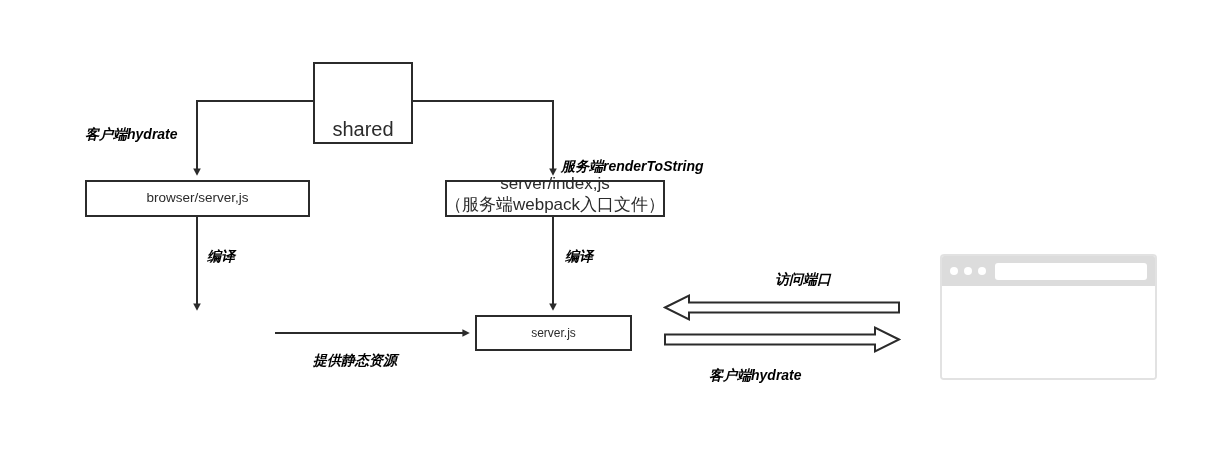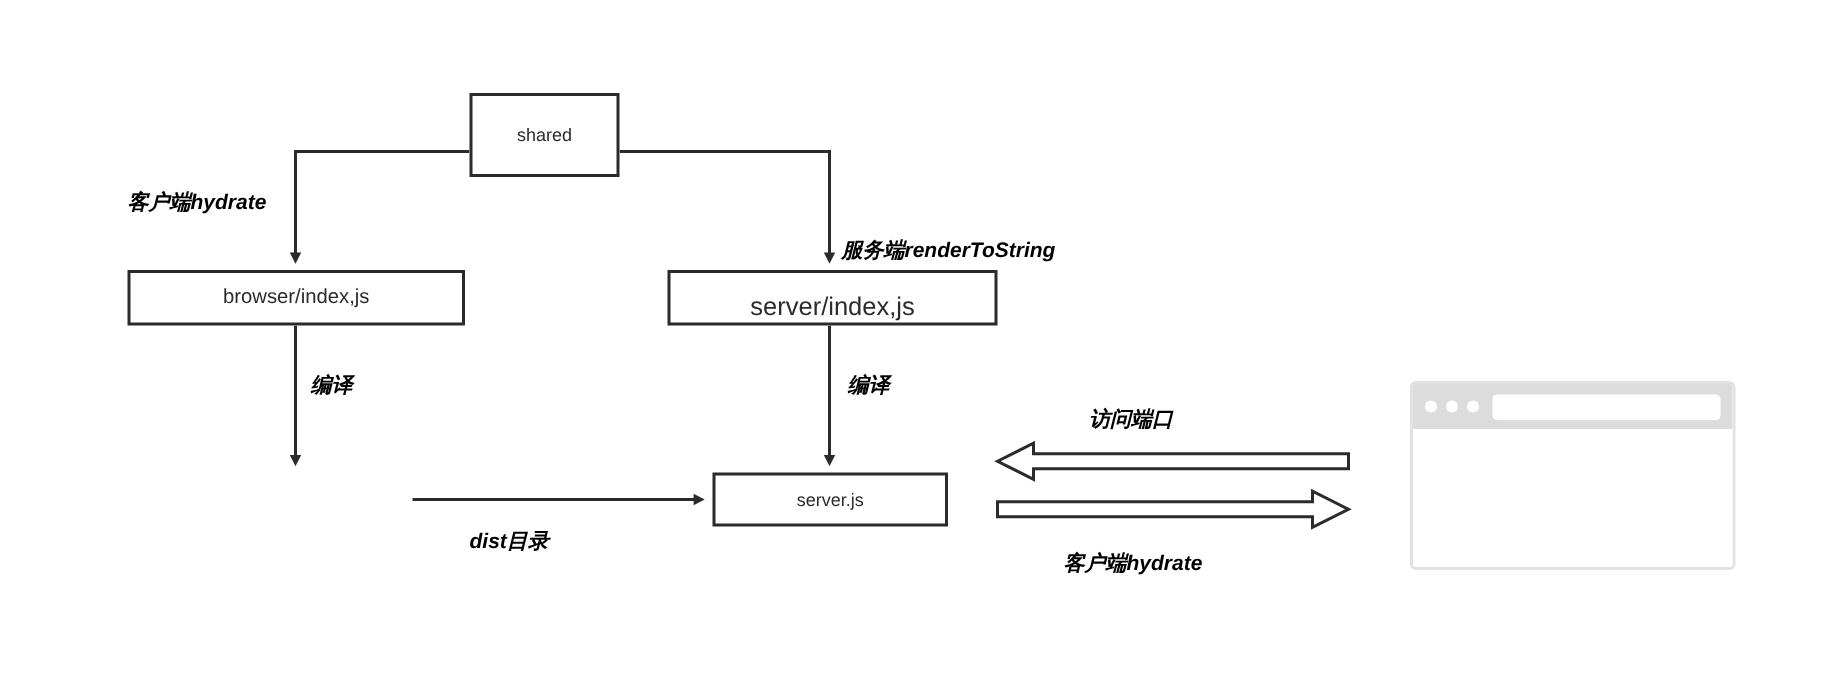--- a/index.html
+++ b/index.html
@@ -42,22 +42,23 @@
     line-height: 1.25;
   }
   .node-line {
     display: block;
     white-space: nowrap;
   }
   .box-shared {
     left: 313px;
     top: 62px;
     width: 100px;
-    height: 56px;
-    font-size: 12px;
+    height: 82px;
+    font-size: 20px;
+    justify-content: flex-end;
   }
   .box-browser-entry {
     left: 85px;
     top: 180px;
     width: 225px;
     height: 37px;
     font-size: 13.5px;
   }
   .box-server-entry {
     left: 445px;
@@ -87,21 +88,21 @@
     font-size: 14px;
     color: #000000;
     white-space: nowrap;
     font-style: italic;
   }
   .lbl-hydrate   { left: 85px;  top: 126px; }
   .lbl-render    { left: 561px; top: 126px; margin-top: 32px; }
   .lbl-compile-l { left: 207px; top: 248px; }
   .lbl-compile-r { left: 565px; top: 248px; }
   .lbl-static    { left: 313px; top: 352px; }
-  .lbl-port      { left: 726px; top: 271px; }
+  .lbl-port      { left: 775px; top: 271px; }
   .lbl-return    { left: 709px; top: 367px; }
 
   
   .browser-mock {
     position: absolute;
     left: 940px;
     top: 254px;
     width: 217px;
     height: 126px;
     box-sizing: border-box;
@@ -179,37 +180,38 @@
     <g>
       <path d="M899,339.5 L875,327.5 L875,334.5 L665,334.5 L665,344.5 L875,344.5 L875,351.5 Z" fill="#ffffff" stroke="#2b2b2b" stroke-width="2" stroke-linejoin="miter"></path>
     </g>
   </svg>
 
   <div class="node-box box-shared">
     <span class="node-line">shared</span>
   </div>
 
   <div class="node-box box-browser-entry">
-    <span class="node-line">browser/index,js</span>
+    <span class="node-line">browser/server,js</span>
   </div>
 
   <div class="node-box box-server-entry">
     <span class="node-line">server/index,js</span>
+    <span class="node-line">（服务端webpack入口文件）</span>
   </div>
 
 
   <div class="node-box box-serverjs">
     <span class="node-line">server.js</span>
   </div>
 
   <div class="edge-label lbl-hydrate">客户端hydrate</div>
   <div class="edge-label lbl-render">服务端renderToString</div>
   <div class="edge-label lbl-compile-l">编译</div>
   <div class="edge-label lbl-compile-r">编译</div>
-  <div class="edge-label lbl-static">dist目录</div>
+  <div class="edge-label lbl-static">提供静态资源</div>
   <div class="edge-label lbl-port">访问端口</div>
   <div class="edge-label lbl-return">客户端hydrate</div>
 
   <div class="browser-mock">
     <div class="browser-chrome">
       <div class="browser-dots">
         <span class="browser-dot"></span>
         <span class="browser-dot"></span>
         <span class="browser-dot"></span>
       </div>

